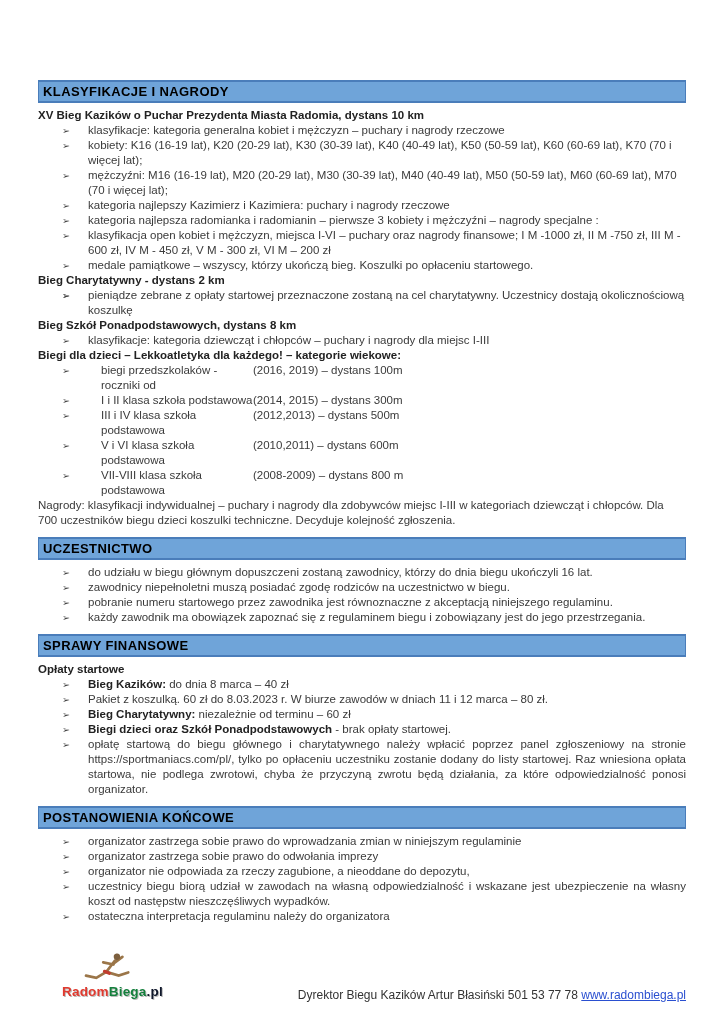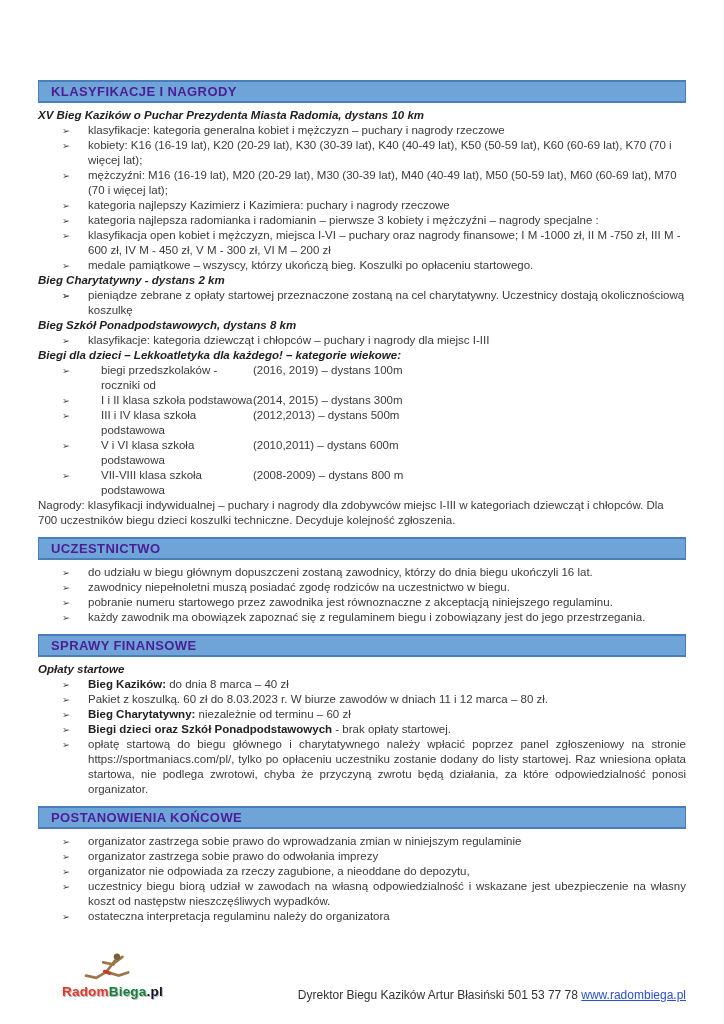--- a/index.html
+++ b/index.html
@@ -5,24 +5,24 @@
   html,body { margin:0; padding:0; }
   .page {
     position:relative; width:724px; height:1024px; background:#ffffff;
     font-family:"Liberation Sans", sans-serif; font-size:11.5px; line-height:15px;
     color:#3a3a3a; overflow:hidden;
   }
   .content { position:absolute; left:38px; top:80px; width:648px; }
   .section { margin-bottom:9px; }
   .bar {
     background:#6FA4D9; border:2px solid #4A7DBA; border-left-width:1px; border-right-width:1px;
-    color:#4c1d95; font-weight:bold; font-size:13px; letter-spacing:0.4px;
-    padding:2px 12px; margin-bottom:5px;
+    color:#000000; font-weight:bold; font-size:13px; letter-spacing:0.4px;
+    padding:2px 4px; margin-bottom:5px;
   }
-  .subhead { font-weight:bold; color:#222;font-style:italic; }
+  .subhead { font-weight:bold; color:#222; }
   ul.bullets { list-style:none; margin:0; padding:0; }
   ul.bullets > li { position:relative; padding-left:50px; }
   .marker { position:absolute; left:24px; top:0; font-size:9.5px; color:#444; }
   .lead { font-weight:bold; color:#222; }
   .justify { text-align:justify; }
   .kid-cat { display:inline-block; width:152px; vertical-align:top;margin-left:13px; }
   .note { margin:0; }
   .logo { position:absolute; left:50px; top:952px; width:120px; }
   .logo-runner { display:block; margin-left:28px; margin-bottom:-4px; transform:rotate(-8deg); }
   .logo-word { font-size:13.5px; font-weight:bold; letter-spacing:0.2px;

